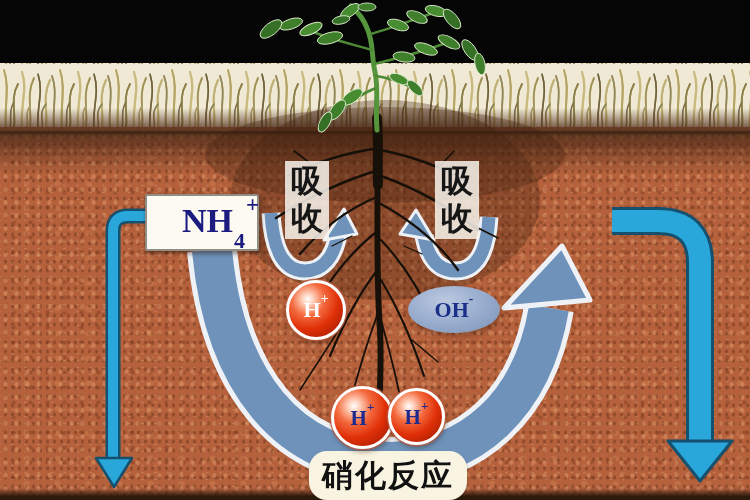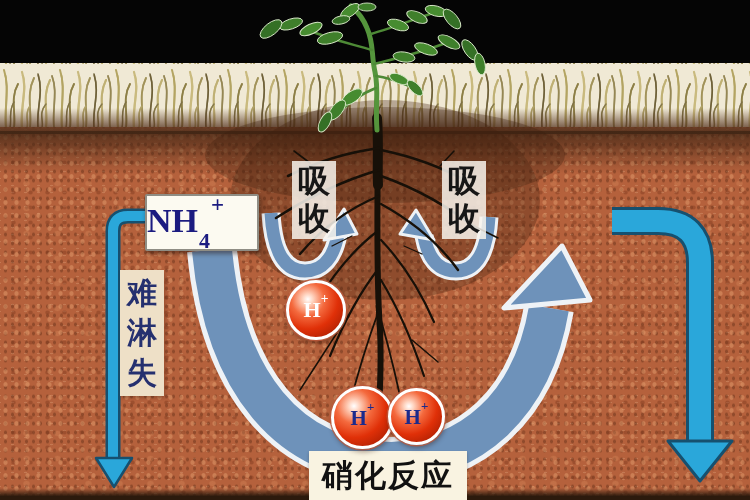--- a/index.html
+++ b/index.html
@@ -21,45 +21,45 @@
       radial-gradient(rgba(240,190,150,0.25) 1px, transparent 2px);
     background-size:11px 13px,17px 15px,31px 25px,7px 9px,13px 7px;
     background-position:0 0,5px 7px,11px 3px,2px 4px,6px 1px;
   }
   .soil-bottom{position:absolute;left:0;top:488px;width:750px;height:12px;
     background:linear-gradient(rgba(56,30,14,0),#2c1a0d 70%);}
   .art{position:absolute;left:0;top:0;width:750px;height:500px;}
 
   
   .formula-box{
-    position:absolute;display:flex;align-items:center;justify-content:flex-start;
+    position:absolute;display:flex;align-items:center;justify-content:flex-end;
     background:#fcfaf1;border:2px solid #8f8d84;border-radius:2px;
     box-shadow:1.5px 2.5px 4px rgba(40,20,10,.45);
     font-family:"Liberation Serif","DejaVu Serif",serif;font-weight:bold;
     font-size:34px;color:#1b1b80;line-height:1;
   }
   .formula-box sub{font-size:22px;position:relative;top:8px;left:1px;}
   .formula-box sup{font-size:23px;position:relative;top:-8px;left:2px;}
   .v-label{
     position:absolute;text-align:center;word-break:break-all;
     font-weight:bold;
   }
   .absorb{
     width:44px;font-size:32px;line-height:37px;color:#161616;
-    background:rgba(248,245,237,.85);padding:2px 0;margin-left:7px;
+    background:rgba(248,245,237,.85);padding:2px 0;
   }
   .leach{
     width:44px;font-size:30px;line-height:40px;color:#25306f;
     background:#eee0c7;box-shadow:1px 2px 3px rgba(50,25,10,.25);padding:3px 0;
   }
   .nitrify{
     position:absolute;left:309px;top:451px;width:158px;height:49px;
     display:flex;align-items:center;justify-content:center;
     background:#f9f3e1;font-weight:bold;font-size:31px;color:#111;
-    letter-spacing:2px;box-shadow:0 2px 3px rgba(50,25,10,.3);
+    letter-spacing:2px;box-shadow:0 2px 3px rgba(50,25,10,.3);border-radius:18px;
   }
   
   .ion{
     position:absolute;display:flex;align-items:center;justify-content:center;
     font-family:"Liberation Serif","DejaVu Serif",serif;font-weight:bold;line-height:1;
   }
   .ion sup{font-size:.62em;position:relative;top:-.45em;}
   .ion-red{
     border-radius:50%;border:3px solid #fff;
     background:radial-gradient(circle at 35% 30%, #ffffff 0%, #ffd4c0 10%, #f46a3e 32%, #e03008 58%, #bc2404 78%, #a01f03 100%);
@@ -204,27 +204,29 @@
     </g>
   </svg>
 
   <div class="formula-box" style="left:145px;top:194px;width:110px;height:53px;">
     <span><span>NH</span><sub>4</sub><sup>+</sup></span>
   </div>
 
   <div class="v-label absorb" style="left:285px;top:161px;">吸收</div>
   <div class="v-label absorb" style="left:435px;top:161px;">吸收</div>
 
-  <div class="v-label leach" style="left:120px;top:270px;">难淋失</div>
 
   <div class="nitrify">硝化反应</div>
 
   <div class="ion ion-red ion-white" style="left:286px;top:280px;width:54px;height:54px;">
     <span><span>H</span><sup>+</sup></span>
   </div>
+  <div class="ion ion-oh" style="left:408px;top:286px;width:92px;height:47px;">
+    <span><span>OH</span><sup>-</sup></span>
+  </div>
   <div class="ion ion-red ion-navy" style="left:331px;top:386px;width:57px;height:57px;">
     <span><span>H</span><sup>+</sup></span>
   </div>
   <div class="ion ion-red ion-navy" style="left:388px;top:388px;width:51px;height:51px;">
     <span><span>H</span><sup>+</sup></span>
   </div>
 
 </div>
 
 </body></html>

